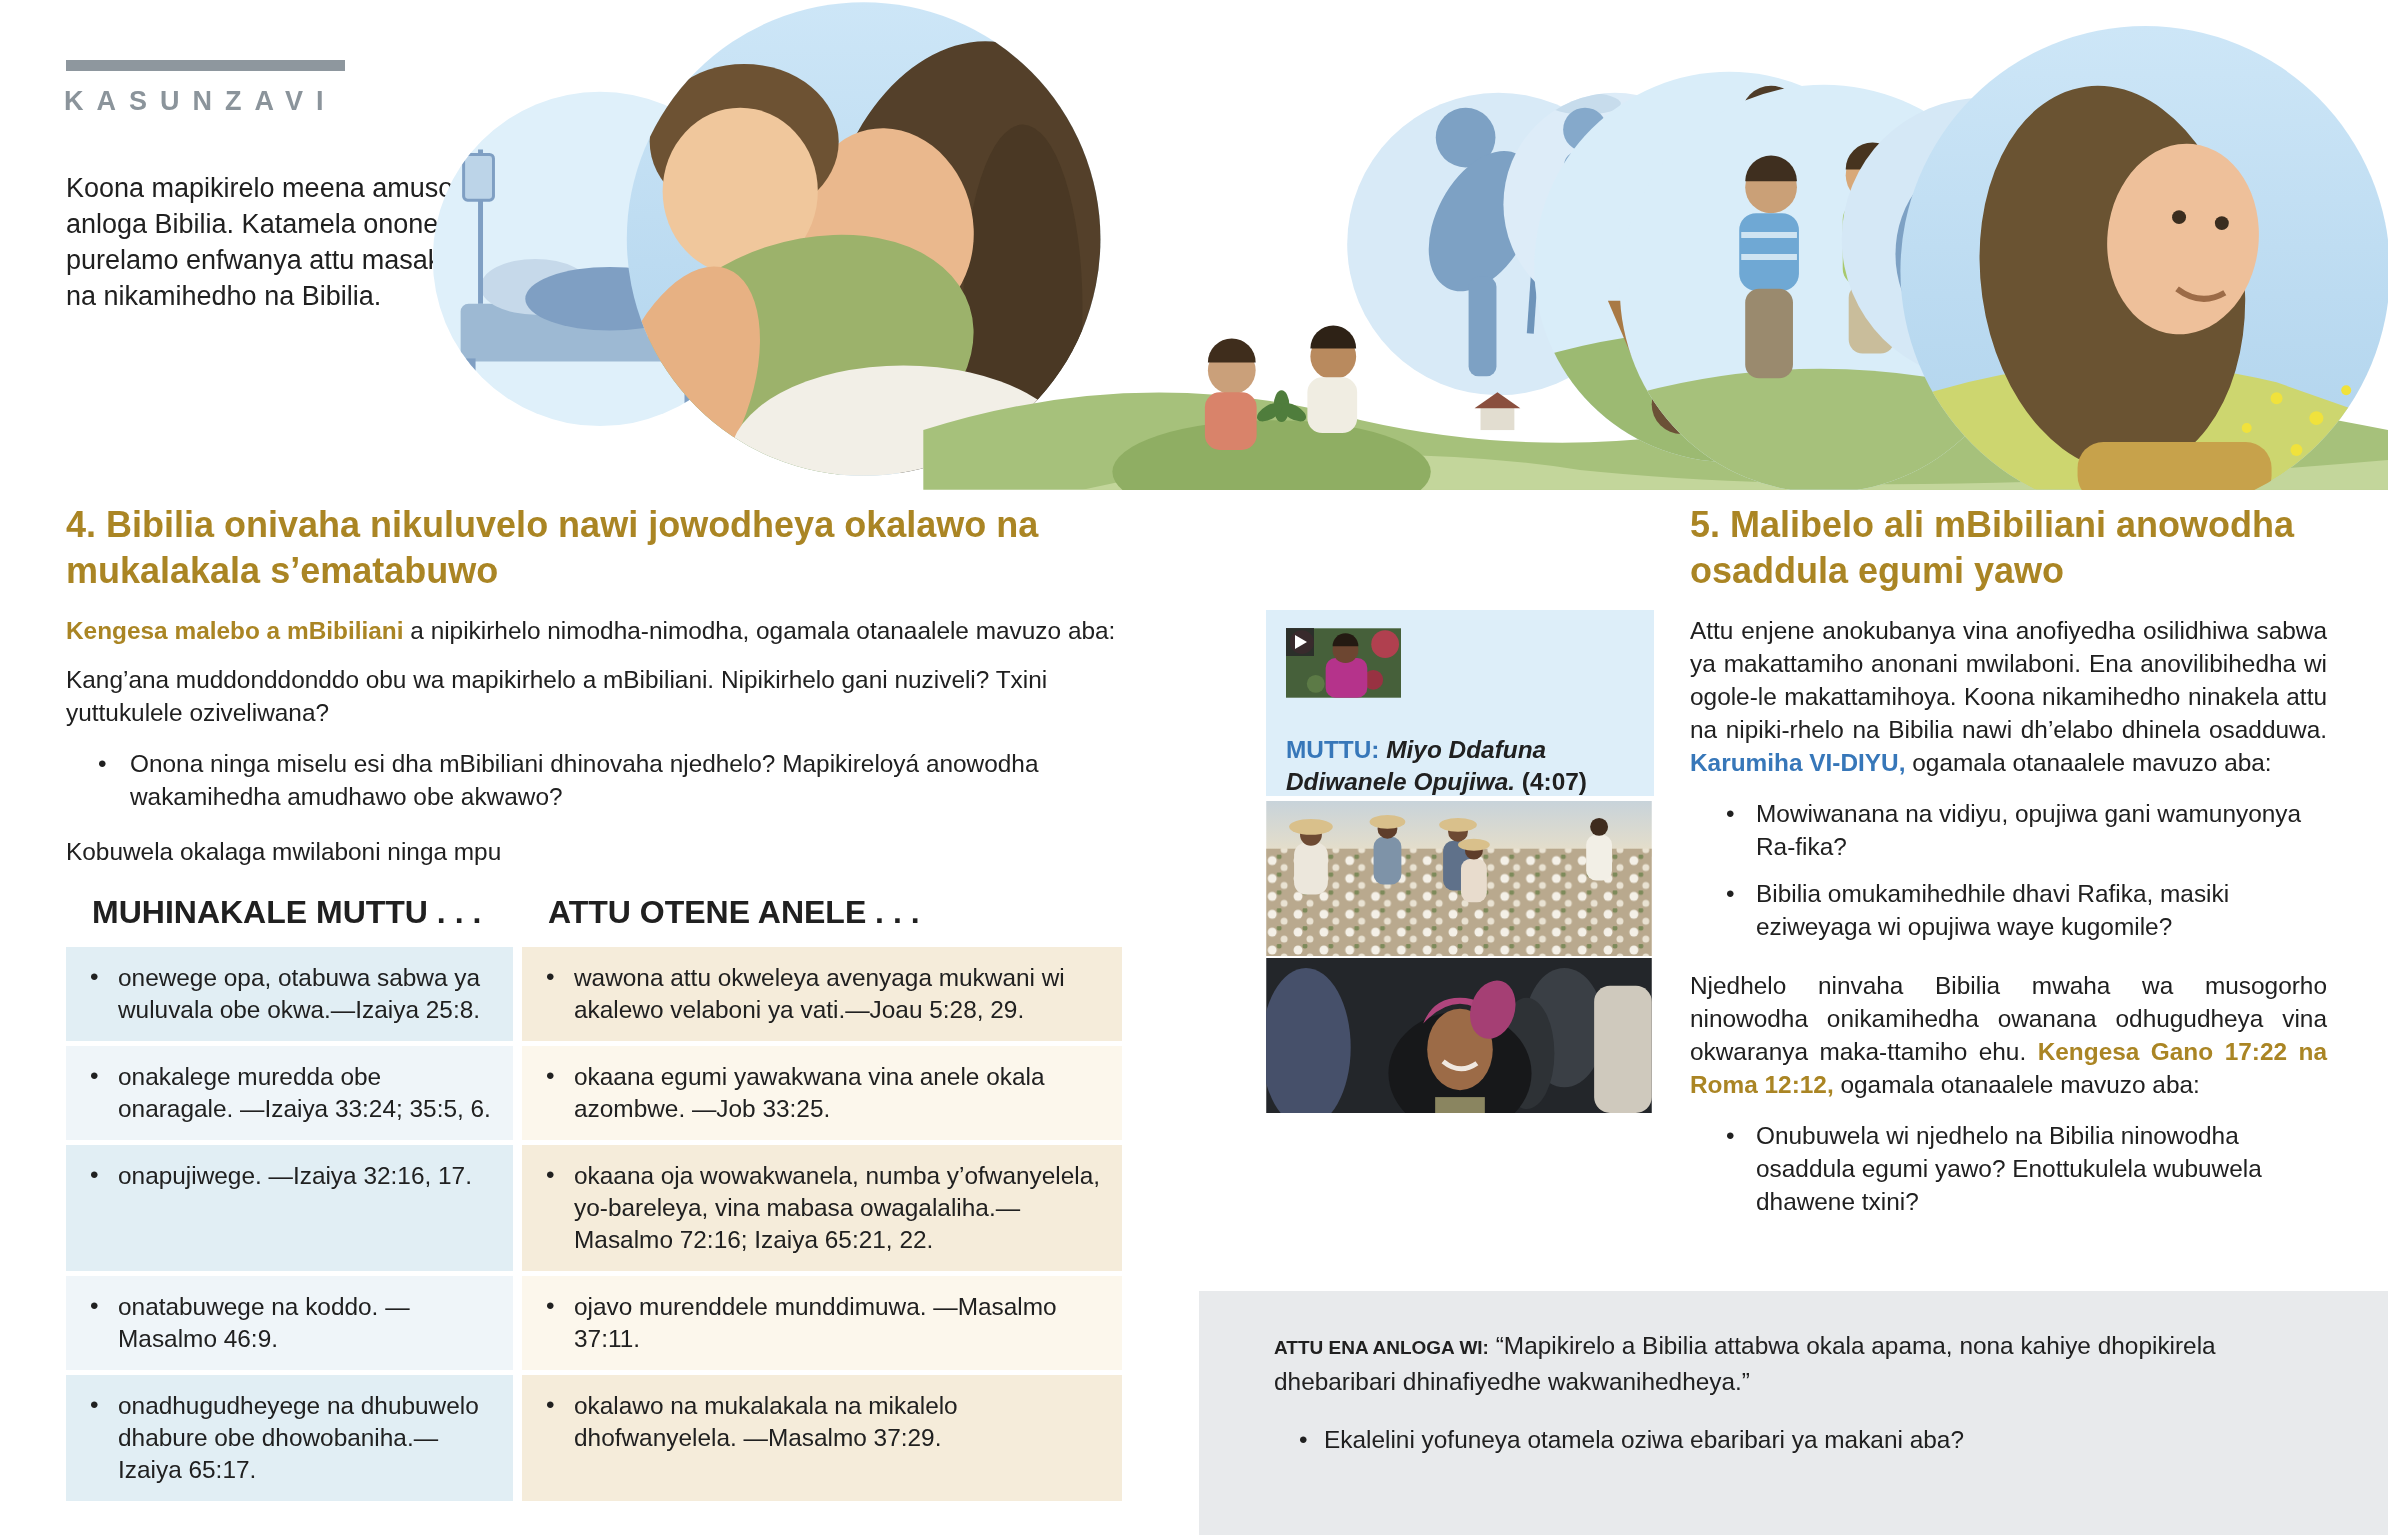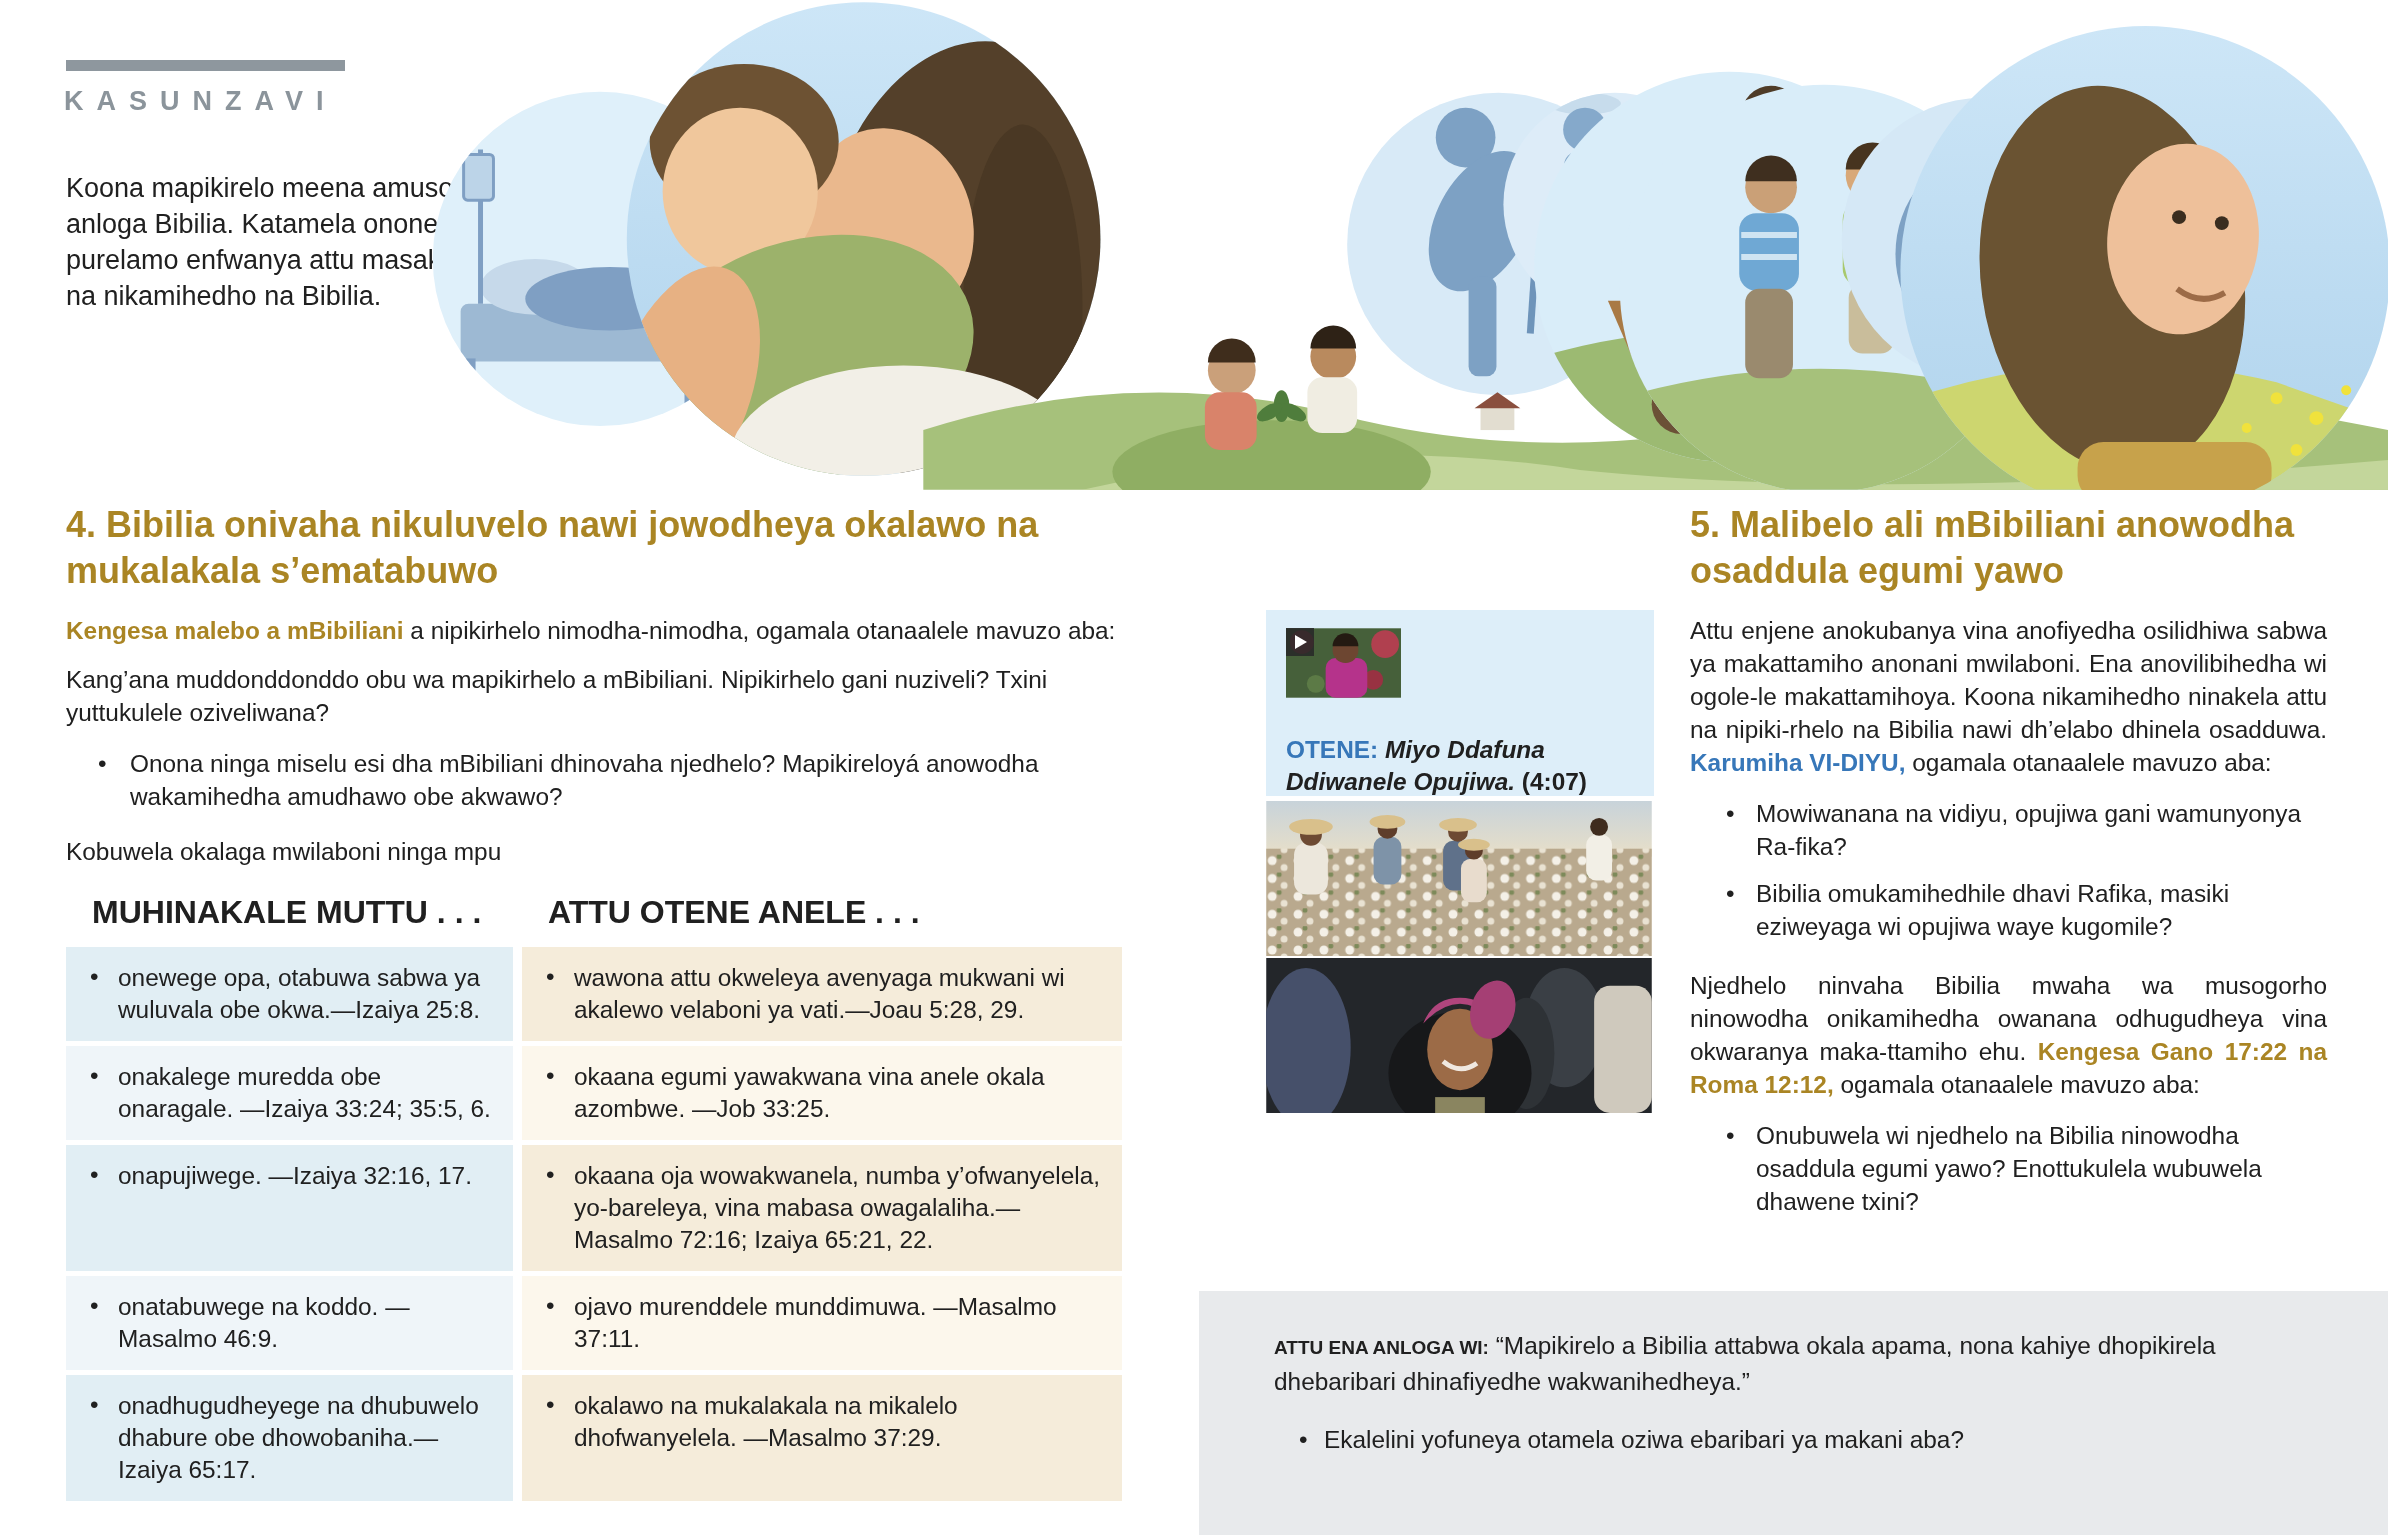--- a/index.html
+++ b/index.html
@@ -295,21 +295,21 @@
         <circle cx="16" cy="14" r="12" fill="#a93848"></circle>
           <circle cx="100" cy="16" r="14" fill="#b0404f"></circle>
         <circle cx="88" cy="52" r="10" fill="#983242"></circle>
           <circle cx="30" cy="56" r="9" fill="#5c7a46"></circle>
         <rect x="40" y="30" width="42" height="40" rx="10" fill="#b5338b"></rect>
         <circle cx="60" cy="22" r="13" fill="#6d4631"></circle>
         <path d="M47 18 a13 13 0 0 1 26 0 Z" fill="#241a12"></path>
       </svg>
       <div class="play"></div>
     </div>
-    <p class="vcap"><span class="blue-link">OTENE:</span> <span class="vtitle">Miyo Ddafuna Ddiwanele Opujiwa.</span> <span>(4:07)</span></p>
+    <p class="vcap"><span class="blue-link">MUTTU:</span> <span class="vtitle">Miyo Ddafuna Ddiwanele Opujiwa.</span> <span>(4:07)</span></p>
   </div>
 
   <div class="photo photo1">
     <svg width="386" height="155" viewBox="0 0 388 156">
       <defs>
         <linearGradient id="pSky" x1="0" y1="0" x2="0" y2="1">
           <stop offset="0" stop-color="#c8d3da"></stop>
             <stop offset="1" stop-color="#e8dfc8"></stop>
         </linearGradient>
         <pattern id="cotton" width="26" height="18" patternUnits="userSpaceOnUse">

